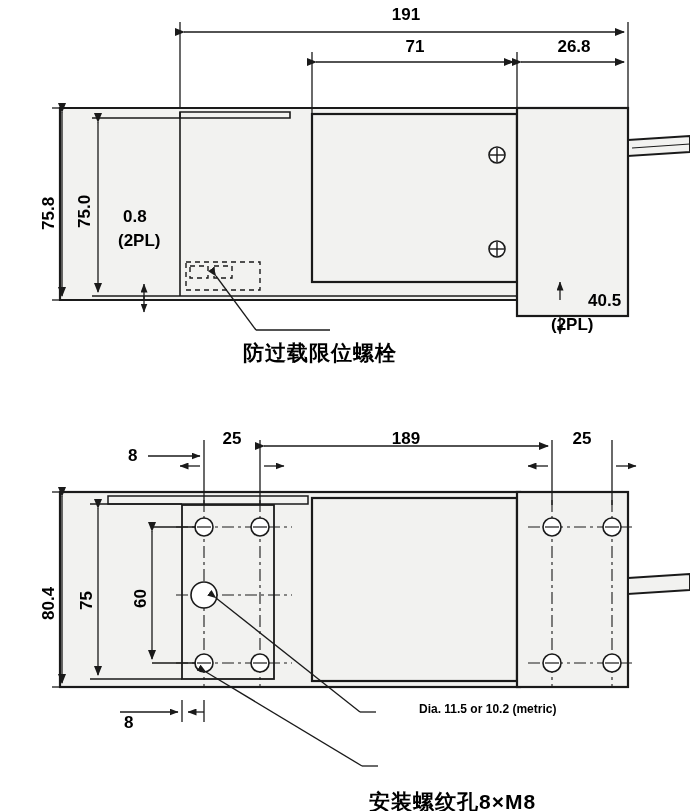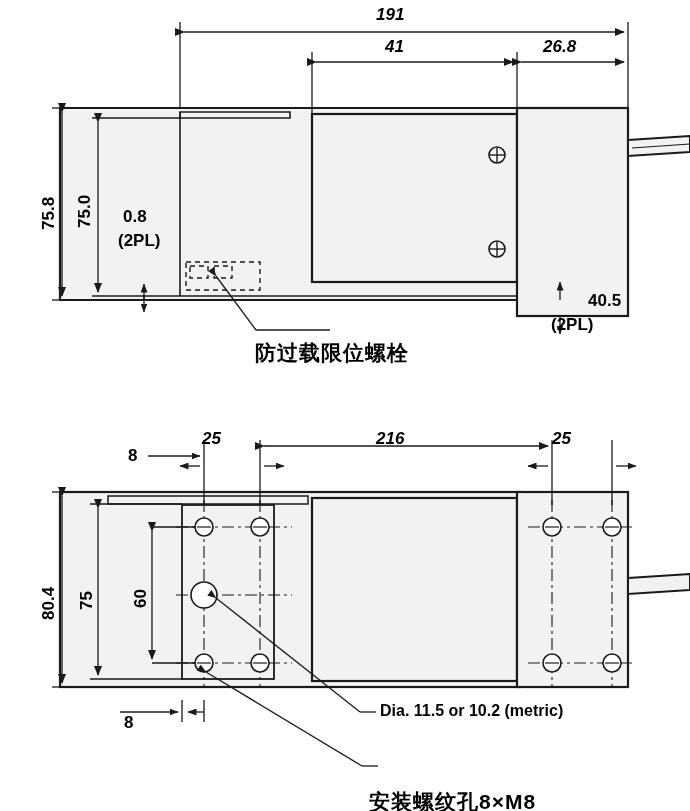--- a/index.html
+++ b/index.html
@@ -1,22 +1,22 @@
 <!DOCTYPE html>
 <html><head>
 <meta charset="utf-8">
 <style>
   html,body{margin:0;padding:0;background:#ffffff;}
   body{width:690px;height:811px;position:relative;font-family:"Liberation Sans",sans-serif;color:#000;overflow:hidden;}
   #canvas{position:absolute;left:0;top:0;width:690px;height:811px;}
   .lbl{position:absolute;font-weight:bold;color:#000;white-space:nowrap;line-height:1.05;}
-  .lbl.c{font-style:italic;}
+  .lbl.c{text-align:center;}
   .dim{font-size:17px;}
   .cn{font-size:21px;font-weight:bold;letter-spacing:1px;}
-  .note{font-size:16px;font-weight:bold;}
+  .note{font-size:12px;font-weight:bold;margin-left:39px;}
   .vert{transform:rotate(-90deg);transform-origin:left top;}
 </style>
 </head>
 <body>
 
 <svg id="canvas" viewBox="0 0 690 811" xmlns="http://www.w3.org/2000/svg">
   <defs>
     <marker id="ah" markerWidth="10" markerHeight="8" refX="9" refY="4" orient="auto" markerUnits="userSpaceOnUse">
       <path d="M0,0 L10,4 L0,8 z" fill="#1a1a1a"></path>
     </marker>
@@ -176,37 +176,37 @@
 
     <line x1="216" y1="598" x2="360" y2="712" marker-start="url(#ahs)"></line>
     <line x1="360" y1="712" x2="376" y2="712"></line>
 
     <line x1="206" y1="672" x2="362" y2="766" marker-start="url(#ahs)"></line>
     <line x1="362" y1="766" x2="378" y2="766"></line>
   </g>
 </svg>
 
 <div class="lbl dim c" style="left:376px;top:6px;width:60px;">191</div>
-<div class="lbl dim c" style="left:385px;top:38px;width:60px;">41</div>
+<div class="lbl dim c" style="left:385px;top:38px;width:60px;">71</div>
 <div class="lbl dim c" style="left:543px;top:38px;width:62px;">26.8</div>
 
 <div class="lbl dim vert" style="left:40px;top:230px;">75.8</div>
 <div class="lbl dim vert" style="left:76px;top:228px;">75.0</div>
 
 <div class="lbl dim" style="left:123px;top:208px;">0.8</div>
 <div class="lbl dim" style="left:118px;top:232px;">(2PL)</div>
 
 <div class="lbl dim" style="left:552px;top:292px;margin-left:36px;">40.5</div>
 <div class="lbl dim" style="left:551px;top:316px;">(2PL)</div>
 
-<div class="lbl cn" style="left:246px;top:342px;padding-left:9px;">防过载限位螺栓</div>
+<div class="lbl cn" style="left:234px;top:342px;padding-left:9px;">防过载限位螺栓</div>
 
 <div class="lbl dim c" style="left:202px;top:430px;width:60px;">25</div>
 <div class="lbl dim" style="left:128px;top:447px;">8</div>
-<div class="lbl dim c" style="left:376px;top:430px;width:60px;">216</div>
+<div class="lbl dim c" style="left:376px;top:430px;width:60px;">189</div>
 <div class="lbl dim c" style="left:552px;top:430px;width:60px;">25</div>
 
 <div class="lbl dim vert" style="left:40px;top:620px;">80.4</div>
 <div class="lbl dim vert" style="left:78px;top:610px;">75</div>
 <div class="lbl dim vert" style="left:132px;top:608px;">60</div>
 
 <div class="lbl dim" style="left:124px;top:714px;">8</div>
 
 <div class="lbl note" style="left:380px;top:703px;">Dia. 11.5 or 10.2 (metric)</div>
 <div class="lbl cn" style="left:369px;top:755px;margin-top:36px;">安装螺纹孔8×M8</div>

